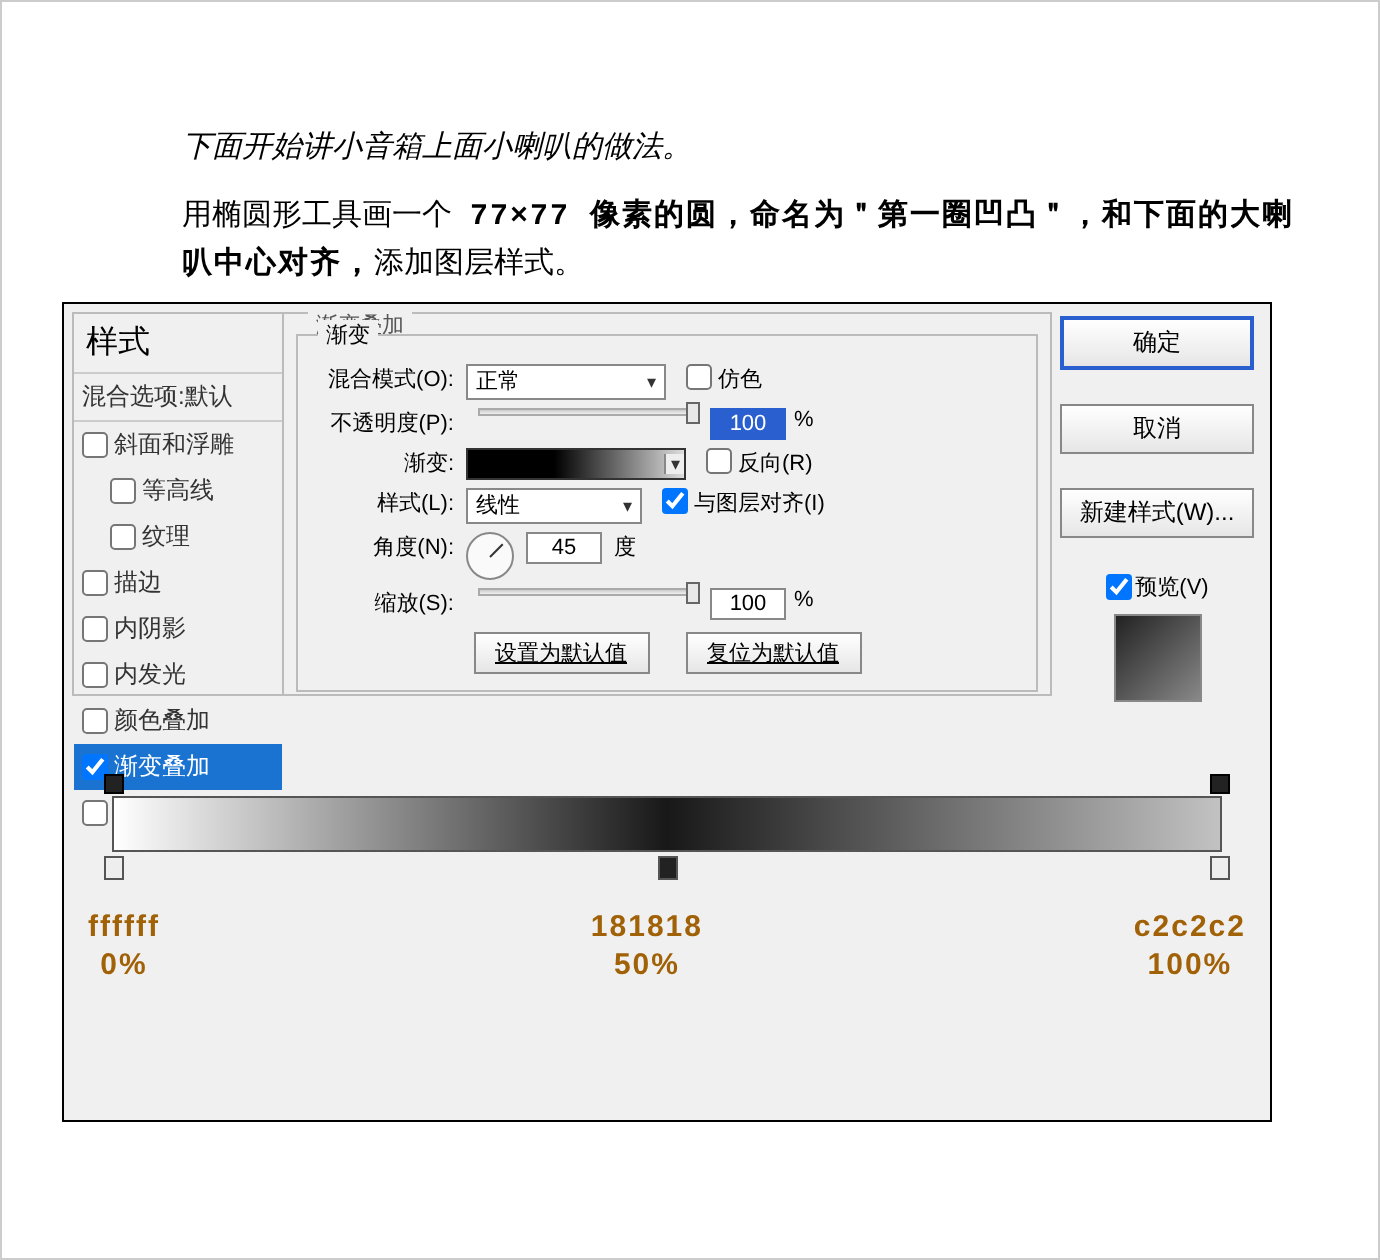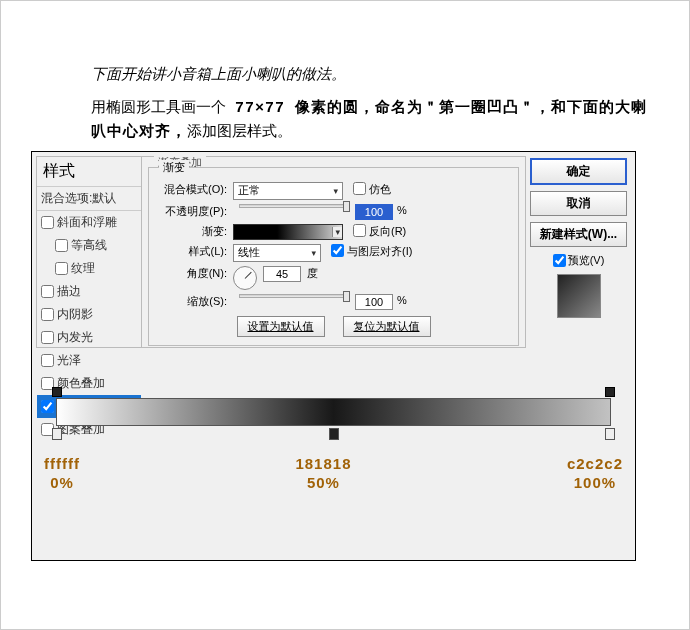--- a/index.html
+++ b/index.html
@@ -30,21 +30,21 @@
   .slider .thumb { position: absolute; top: -4px; width: 7px; height: 11px; background: #e8e8e8; border: 1px solid #666; }
   .numbox { width: 38px; height: 16px; border: 1px solid #888; background: #fff; text-align: center; font-size: 11px; line-height: 14px; }
   .numbox.blue { background: #2a5fcf; color: #fff; border: 1px solid #2a5fcf; }
   .grad-swatch { width: 110px; height: 16px; border: 1px solid #333; background: linear-gradient(to right,#000 0%,#000 40%,#ddd 100%); display:flex; align-items:center; justify-content:flex-end; }
   .cb { margin: 0 3px 0 10px; vertical-align: middle; }
   .angle-dial { width: 24px; height: 24px; border: 1px solid #888; border-radius: 50%; background: #fafafa; position: relative; margin-right: 6px; }
   .angle-dial .needle { position: absolute; left: 50%; top: 50%; width: 9px; height: 1px; background: #333; transform-origin: left center; transform: rotate(-45deg); }
   .btns-row { display: flex; justify-content: center; gap: 18px; margin-top: 6px; text-decoration: underline; }
   .btn { border: 1px solid #888; background: linear-gradient(#fff,#e6e6e6); padding: 2px 10px; font-size: 11px; cursor: pointer; }
   .rightcol { width: 105px; padding: 2px 4px; }
-  .rbtn { display:block; width:100%; border: 1px solid #888; background: linear-gradient(#fff,#e6e6e6); padding: 3px 0; font-size: 12px; margin-bottom: 6px; cursor: pointer; text-align:center;font-weight:bold; }
+  .rbtn { display:block; width:100%; border: 1px solid #888; background: linear-gradient(#fff,#e6e6e6); padding: 3px 0; font-size: 12px; margin-bottom: 17px; cursor: pointer; text-align:center; }
   .rbtn.primary { border: 2px solid #2a5fcf; }
   .preview-lbl { text-align: center; font-size: 11px; margin-top: 2px; }
   .preview-lbl input { vertical-align: middle; margin-right: 2px; }
   .preview-box { width: 44px; height: 44px; border: 1px solid #888; background: linear-gradient(135deg,#222,#888); margin: 6px auto 0 auto; }
   
   .grad-area { position: absolute; left: 6px; right: 6px; top: 234px; }
   .track-wrap { position: relative; height: 34px; margin: 12px 18px 0 18px; }
   .stop-top { position: absolute; top: -11px; width: 10px; height: 10px; background: #222; border: 1px solid #000; }
   .bigtrack { height: 28px; border: 1px solid #555; background: linear-gradient(to right,#ffffff 0%,#181818 50%,#c2c2c2 100%); }
   .stop-bot { position: absolute; top: 30px; width: 10px; height: 12px; background: #eee; border: 1px solid #555; }
@@ -68,34 +68,33 @@
 
       <div class="sidebar">
         <div class="sidebar-head">样式</div>
         <div class="sidebar-row" style="border-top:1px solid #ccc;border-bottom:1px solid #ccc;">混合选项:默认</div>
         <label class="sidebar-row"><input type="checkbox" style=""><span>斜面和浮雕</span></label>
         <label class="sidebar-row sidebar-sub"><input type="checkbox" style=""><span>等高线</span></label>
         <label class="sidebar-row sidebar-sub"><input type="checkbox" style=""><span>纹理</span></label>
         <label class="sidebar-row"><input type="checkbox" style=""><span>描边</span></label>
         <label class="sidebar-row"><input type="checkbox" style=""><span>内阴影</span></label>
         <label class="sidebar-row"><input type="checkbox" style=""><span>内发光</span></label>
-        <label class="sidebar-row"><input type="checkbox" style=""><span>光泽</span></label>
         <label class="sidebar-row"><input type="checkbox" style=""><span>颜色叠加</span></label>
         <label class="sidebar-row active"><input type="checkbox" checked="" style=""><span>渐变叠加</span></label>
         <label class="sidebar-row"><input type="checkbox" style=""><span>图案叠加</span></label>
       </div>
 
       <div class="center">
         <div class="group-title">渐变叠加</div>
         <div class="fieldset">
           <div class="legend">渐变</div>
 
           <div class="row">
             <span class="row-label">混合模式(O):</span>
-            <div class="select" style="width:110px">
+            <div class="select" style="width:100px">
               <span>正常</span>
               <span class="chev">▾</span>
             </div>
             <input type="checkbox" class="cb" style="">
             <span>仿色</span>
           </div>
 
           <div class="row">
             <span class="row-label">不透明度(P):</span>
             <div class="slider" style="width:110px;flex:none">

